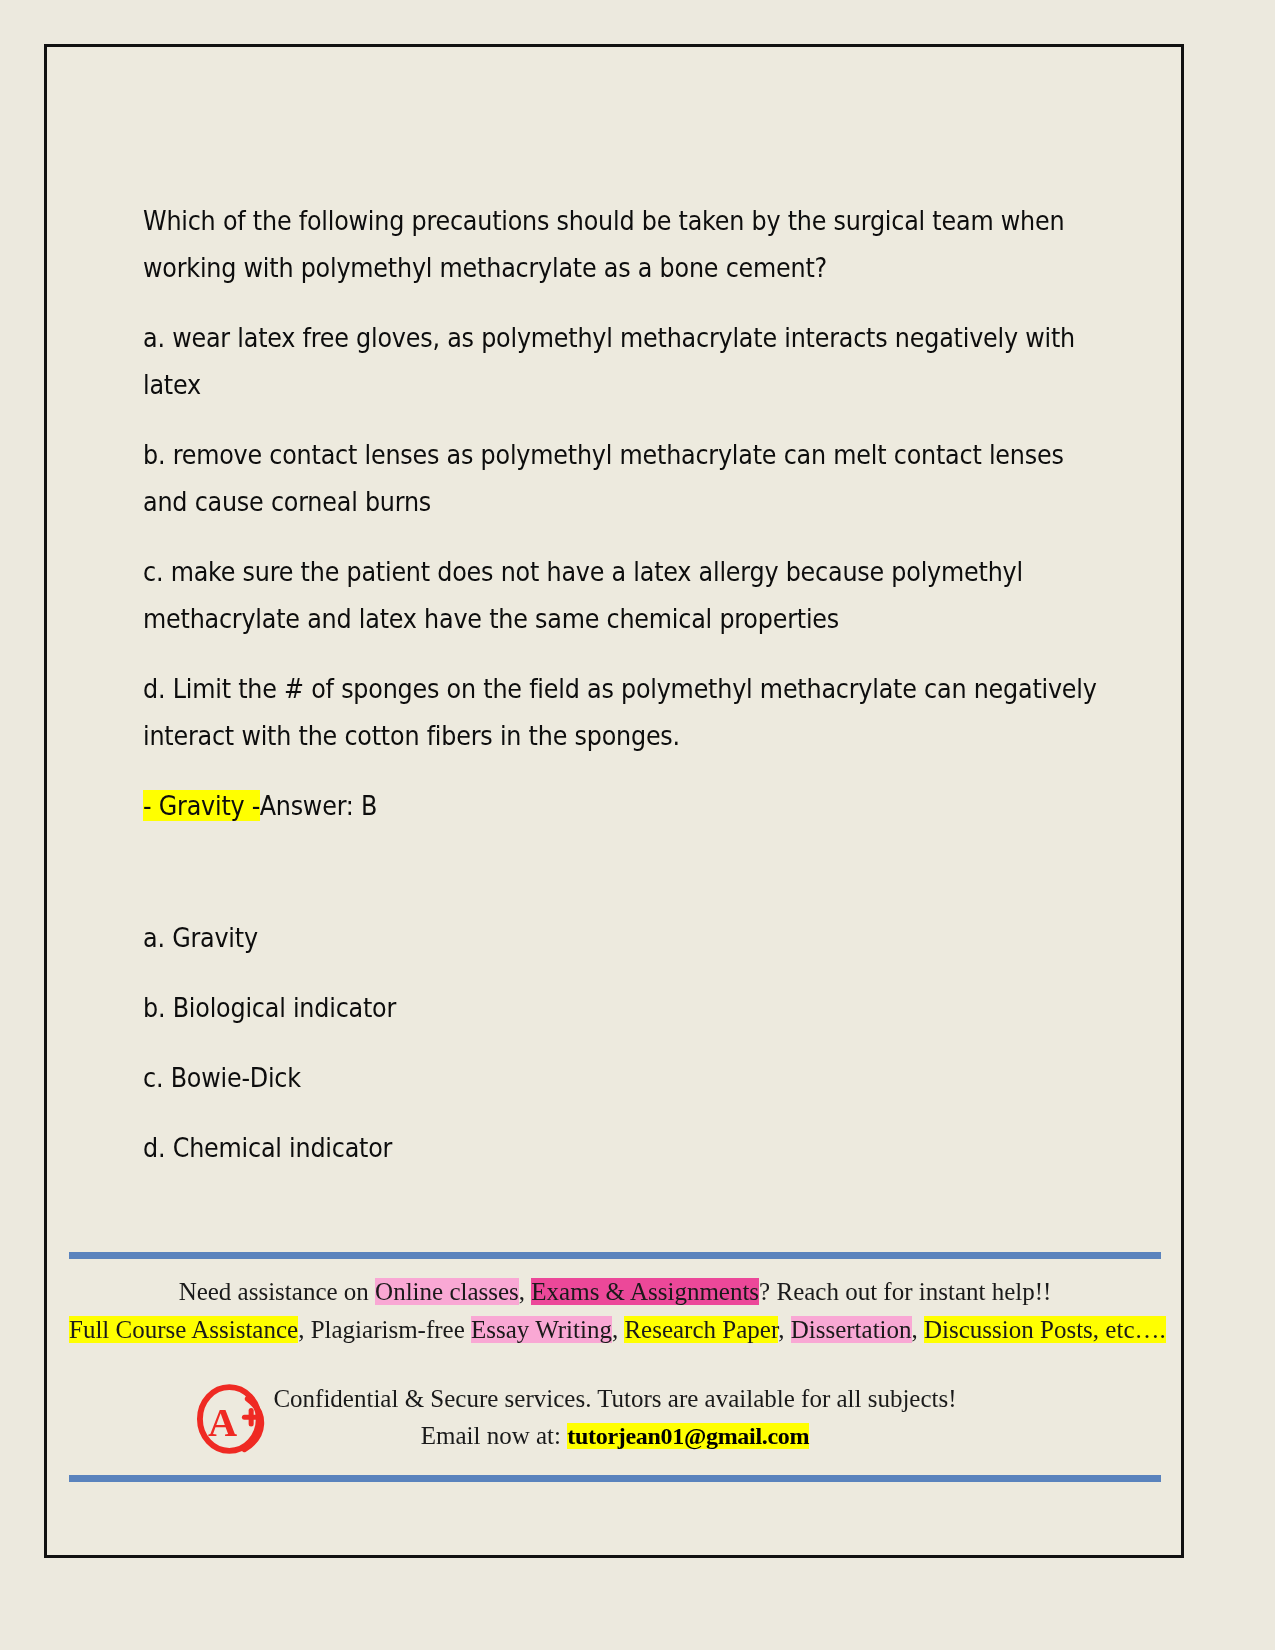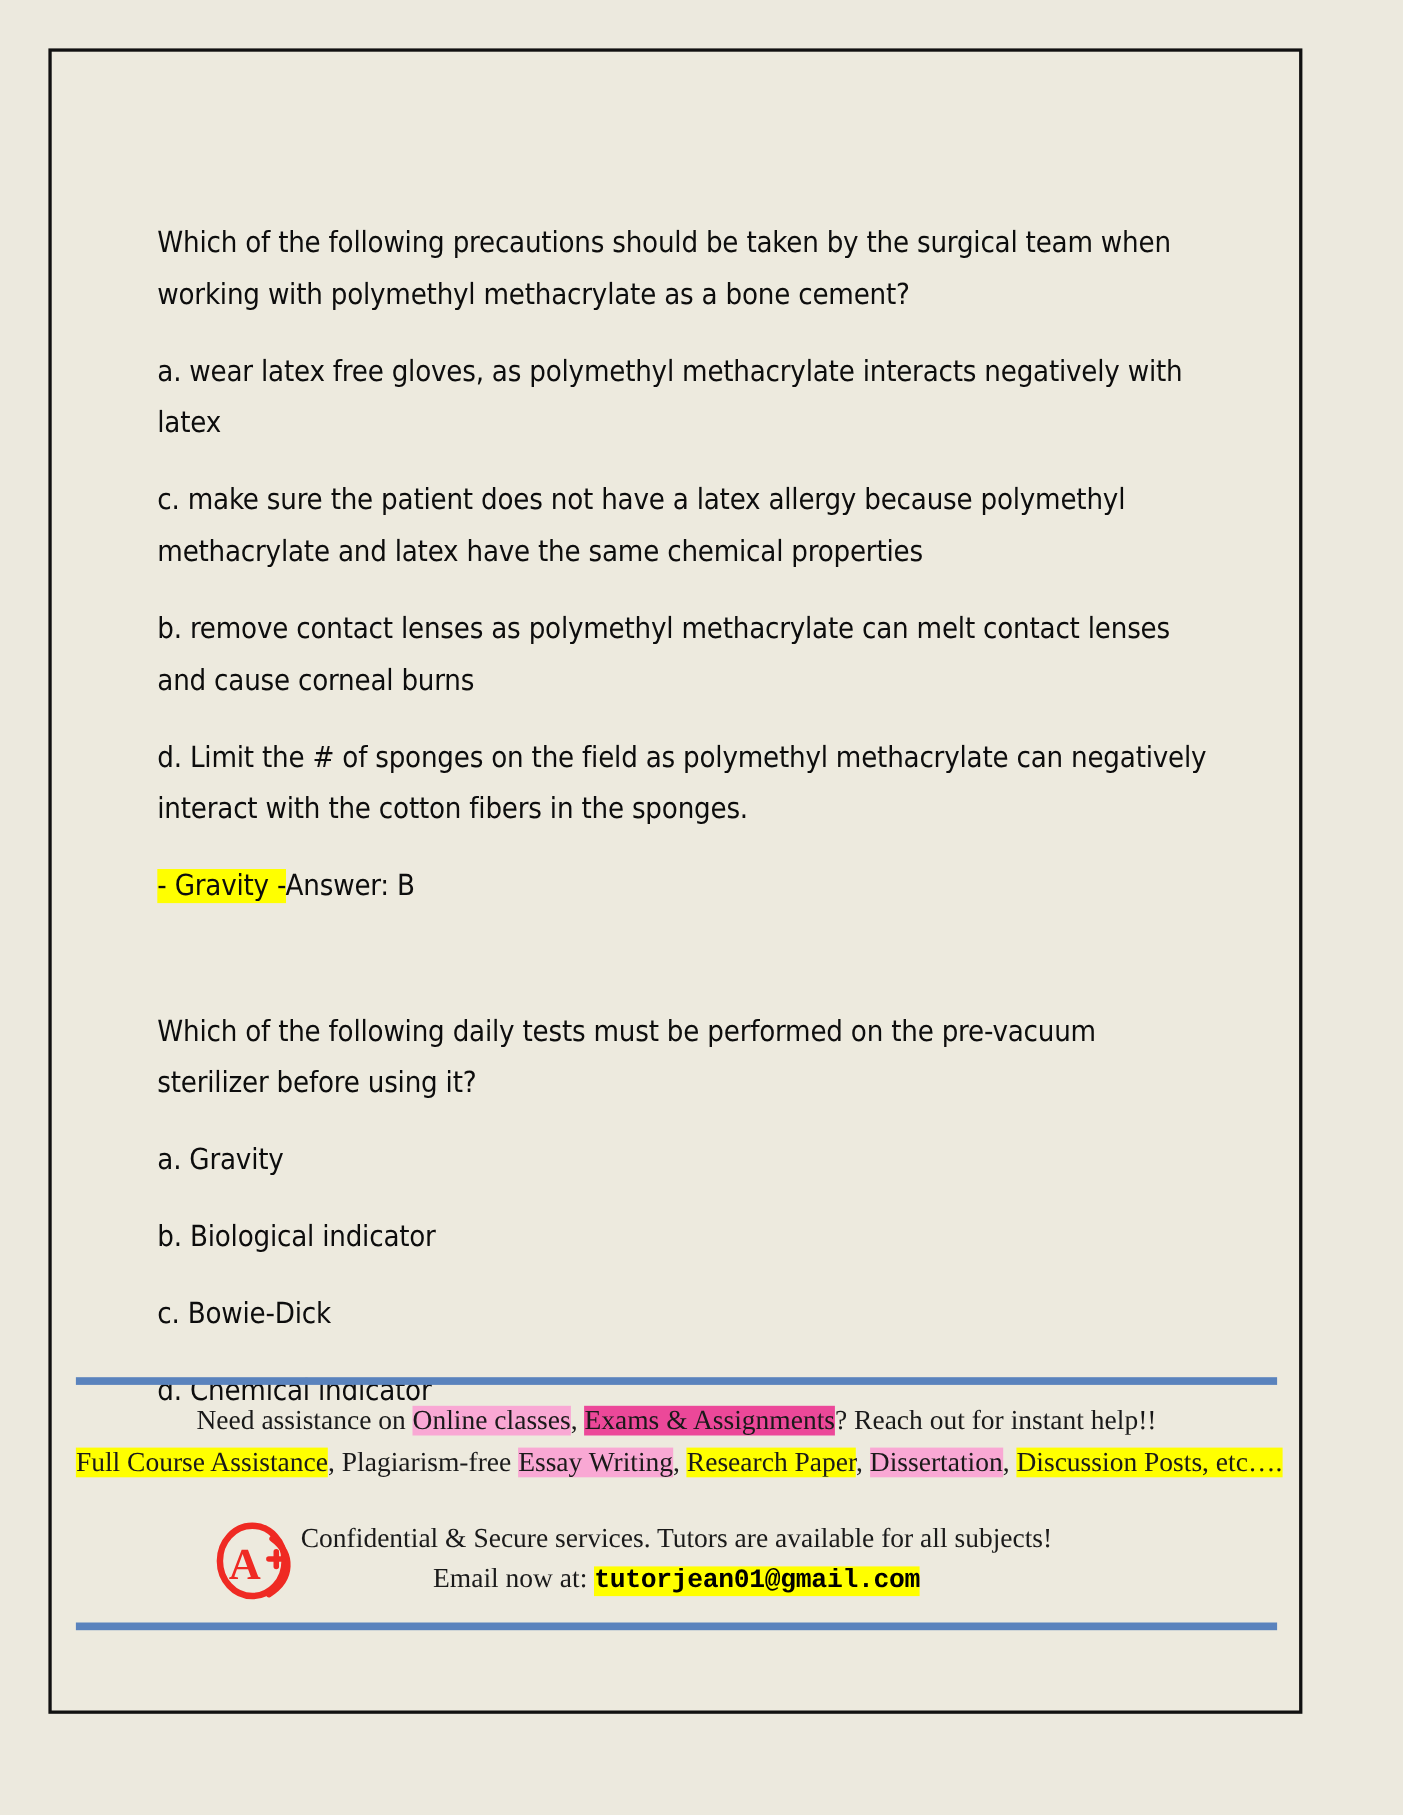--- a/index.html
+++ b/index.html
@@ -79,21 +79,21 @@
     white-space: nowrap;
   }
 
   .f-line.l1 { margin-top: 6px; }
   .f-line.l2 { margin-top: 1px; }
 
   .f-line.l3 { margin-top: 32px; }
   .f-line.l4 { margin-top: 0px; }
 
   .email {
-    font-family: Liberation Mono, monospace;
+    font-family: Liberation Serif, serif;
     font-weight: bold;
     font-size: 24px;
     color: #000;
     letter-spacing: -0.3px;
   }
 
   .logo {
     position: absolute;
     left: 120px;
     top: 118px;
@@ -105,29 +105,28 @@
 </style>
 </head>
 <body>
 
 <div class="page">
 
   <div class="content">
 
     <p class="qtext">Which of the following precautions should be taken by the surgical team when working with polymethyl methacrylate as a bone cement?</p>
     <p class="qtext">a. wear latex free gloves, as polymethyl methacrylate interacts negatively with latex</p>
+    <p class="qtext">b. remove contact lenses as polymethyl methacrylate can melt contact lenses and cause corneal burns</p>
     <p class="qtext">c. make sure the patient does not have a latex allergy because polymethyl methacrylate and latex have the same chemical properties</p>
-    <p class="qtext">b. remove contact lenses as polymethyl methacrylate can melt contact lenses and cause corneal burns</p>
     <p class="qtext">d. Limit the # of sponges on the field as polymethyl methacrylate can negatively interact with the cotton fibers in the sponges.</p>
 
     <p class="qtext"><span class="hl-yellow">- Gravity -</span><span>Answer: B</span></p>
 
     <div class="spacer-block"></div>
 
-    <p class="qtext">Which of the following daily tests must be performed on the pre-vacuum sterilizer before using it?</p>
     <p class="qtext">a. Gravity</p>
     <p class="qtext">b. Biological indicator</p>
     <p class="qtext">c. Bowie-Dick</p>
     <p class="qtext">d. Chemical indicator</p>
 
   </div>
 
   <div class="footer">
 
     <div class="rule"></div>

